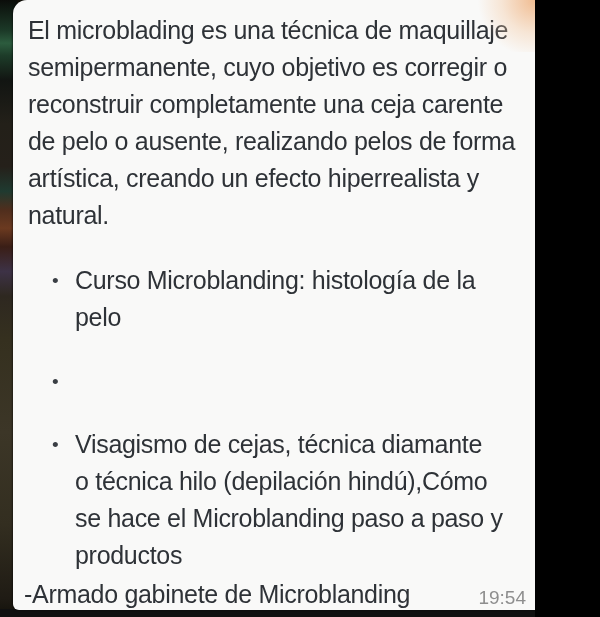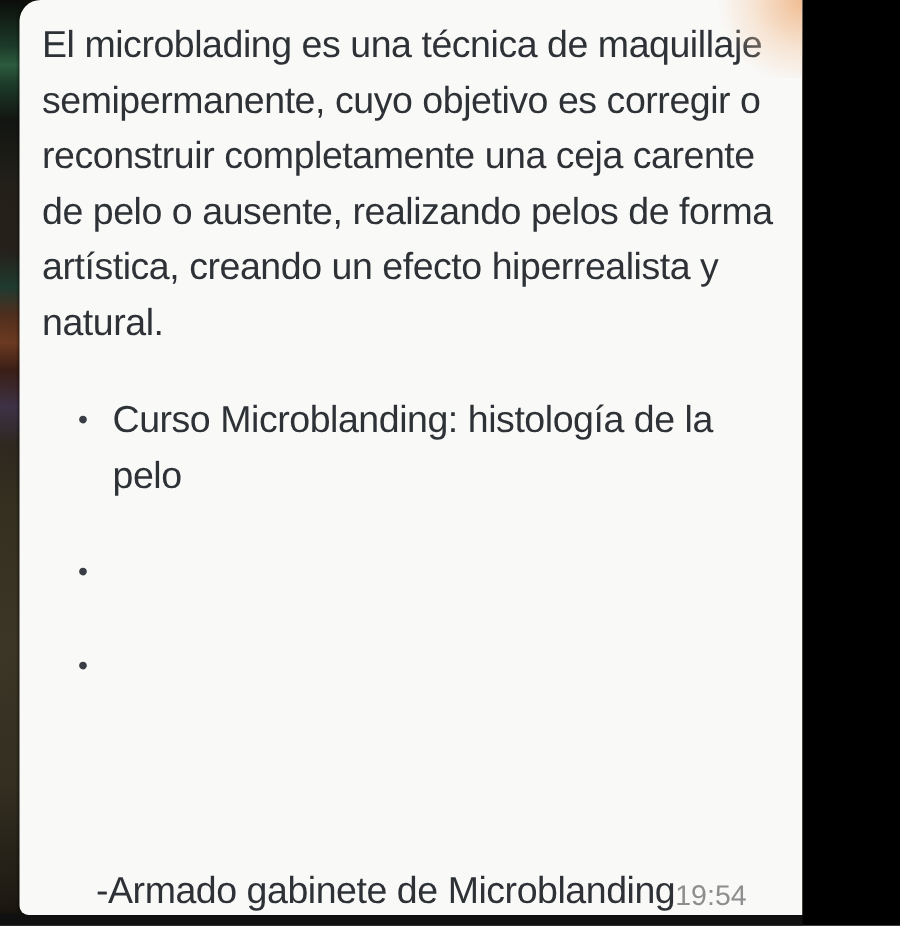--- a/index.html
+++ b/index.html
@@ -77,23 +77,22 @@
     flex: 0 0 23px;
     font-size: 19px;
     line-height: 37px;
     color: #3a3e44;
   }
   .bullet-text { white-space: pre-line; }
   .footer-row {
     position: absolute;
     left: 11px; right: 9px; bottom: 0px;
     display: flex;
-    justify-content: flex-start;
+    justify-content: space-between;
     align-items: flex-end;
-    margin-left: 40px;
   }
   .footer-text { line-height: 31px; }
   .time {
     font-size: 19px;
     line-height: 25px;
     letter-spacing: 0;
     color: #8e8e8e;
   }
 </style>
 </head>
@@ -117,20 +116,24 @@
     <ul class="bullets">
       <li class="bullet-row b1">
         <span class="dot">•</span>
         <span class="bullet-text">Curso Microblanding: histología de la pelo</span>
       </li>
       <li class="bullet-row b2">
         <span class="dot">•</span>
       </li>
       <li class="bullet-row b3">
         <span class="dot">•</span>
+        <span class="bullet-text">Visagismo de cejas, técnica diamante
+o técnica hilo (depilación hindú),Cómo
+se hace el Microblanding paso a paso y
+productos</span>
       </li>
     </ul>
 
     <div class="footer-row">
       <span class="footer-text">-Armado gabinete de Microblanding</span>
       <span class="time">19:54</span>
     </div>
   </div>
 </div>
 

